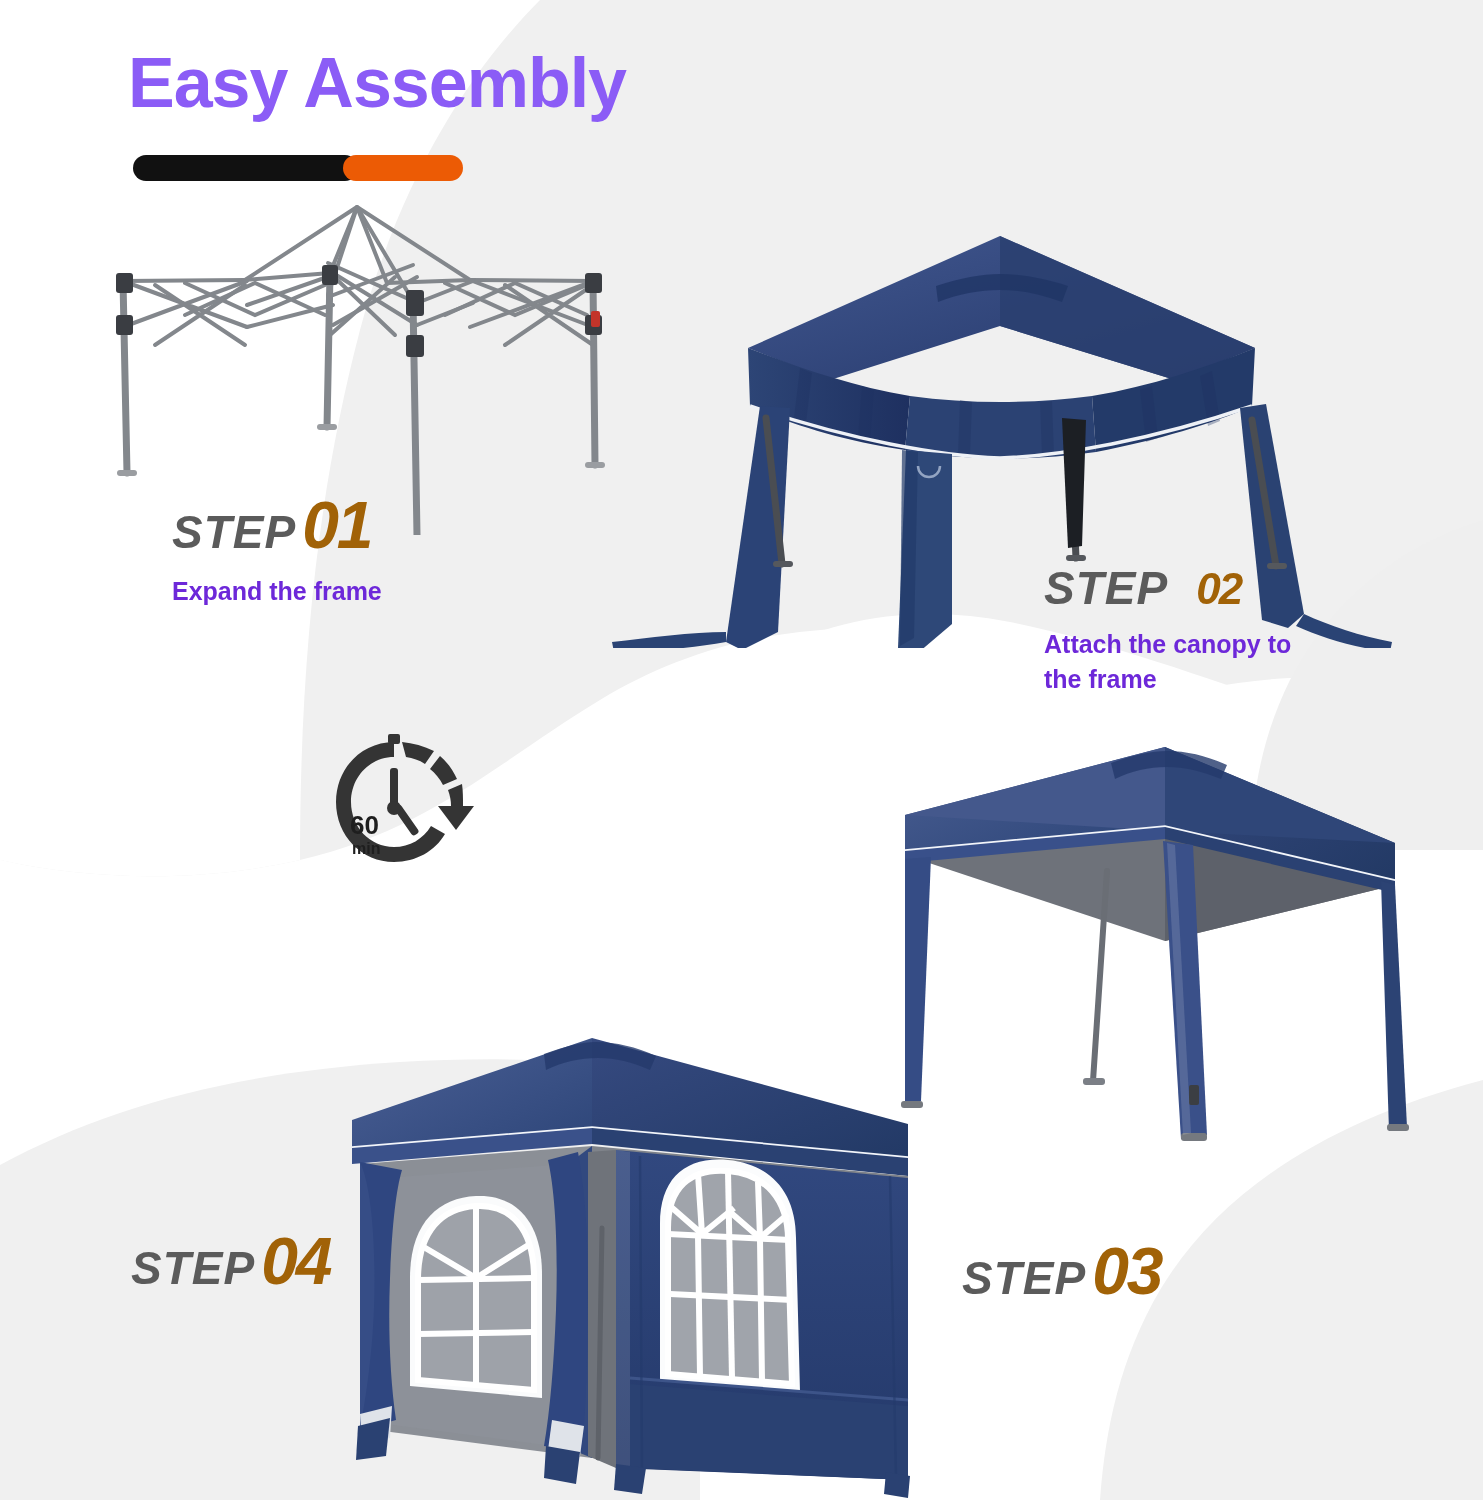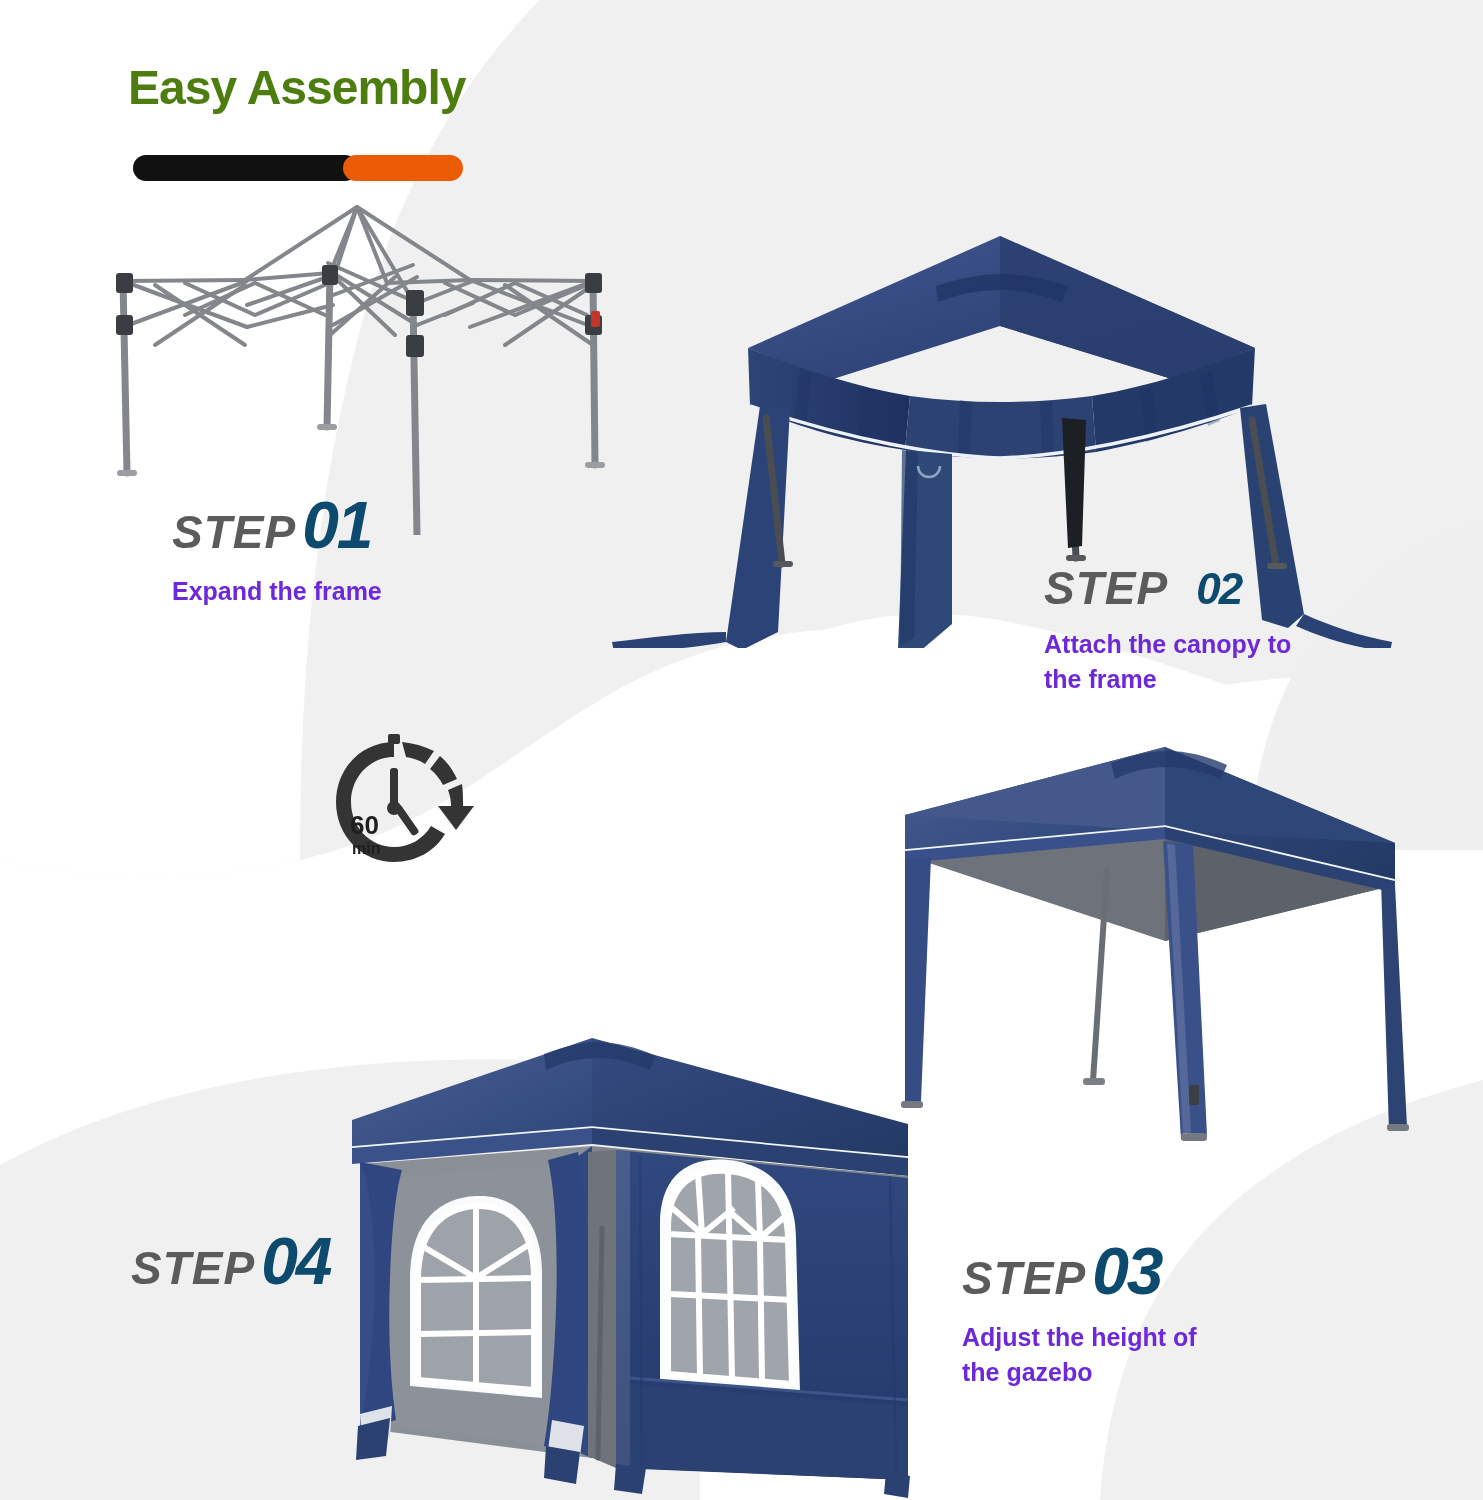--- a/index.html
+++ b/index.html
@@ -9,39 +9,39 @@
     font-family:"Liberation Sans", sans-serif;
     overflow:hidden;
   }
   #page{position:relative;width:1483px;height:1500px;overflow:hidden;background:#ffffff;}
 
   
   .bg-layer{position:absolute;inset:0;width:1483px;height:1500px;}
 
   
   .headline{
-    position:absolute;left:128px;top:64px;
-    font-size:48px;font-weight:bold;color:#4d7c0f;
+    position:absolute;left:128px;top:48px;
+    font-size:70px;font-weight:bold;color:#8b5cf6;
     letter-spacing:-1px;line-height:1;white-space:nowrap;
   }
   .rulebar{position:absolute;left:133px;top:155px;width:330px;height:26px;}
   .rulebar .seg{position:absolute;top:0;height:26px;border-radius:13px;}
   .rulebar .seg-dark{left:0;width:225px;background:#111111;}
   .rulebar .seg-accent{left:210px;width:120px;background:#EC5B05;}
 
   
   .step-block{position:absolute;}
   .step-head{white-space:nowrap;line-height:1;}
   .step-word{
     font-style:italic;font-weight:bold;color:#5b5b5b;
     letter-spacing:1px;
     text-align:right;
   }
   .step-num{
-    font-style:italic;font-weight:bold;color:#0c4a6e;
+    font-style:italic;font-weight:bold;color:#a16207;
     letter-spacing:-2px;margin-left:6px;
   }
   .step-cap{
     color:#6d28d9;font-weight:bold;font-size:25px;line-height:1.38;
     margin-top:16px;
   }
 
   #step1{left:172px;top:492px;}
   #step1 .step-word{font-size:46px;}
   #step1 .step-num{font-size:66px;}
@@ -393,21 +393,20 @@
     <div class="step-head">
       <span class="step-word">STEP</span><span class="step-num">02</span>
     </div>
     <div class="step-cap" style="width:290px;">Attach the canopy to the frame</div>
   </div>
 
   <div class="step-block" id="step3">
     <div class="step-head">
       <span class="step-word">STEP</span><span class="step-num">03</span>
     </div>
-    <div class="step-cap" style="width:270px;">Adjust the height of the gazebo</div>
   </div>
 
   <div class="step-block" id="step4">
     <div class="step-head">
       <span class="step-word">STEP</span><span class="step-num">04</span>
     </div>
   </div>
 
   <svg id="timer-icon" viewBox="0 0 175 140">
     <g fill="#343434">

